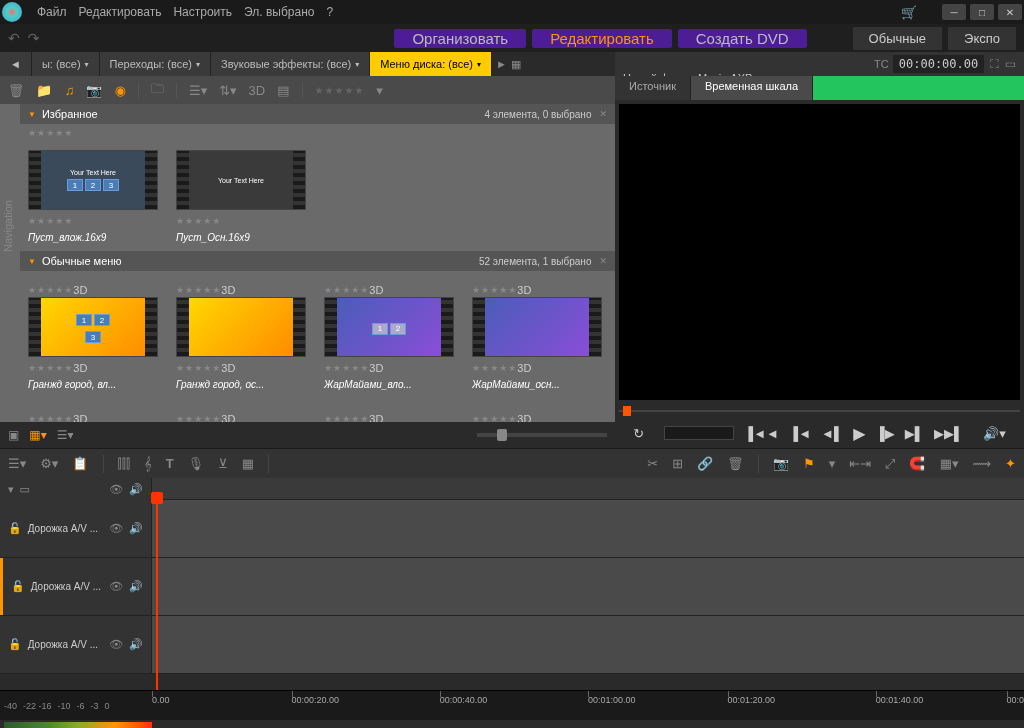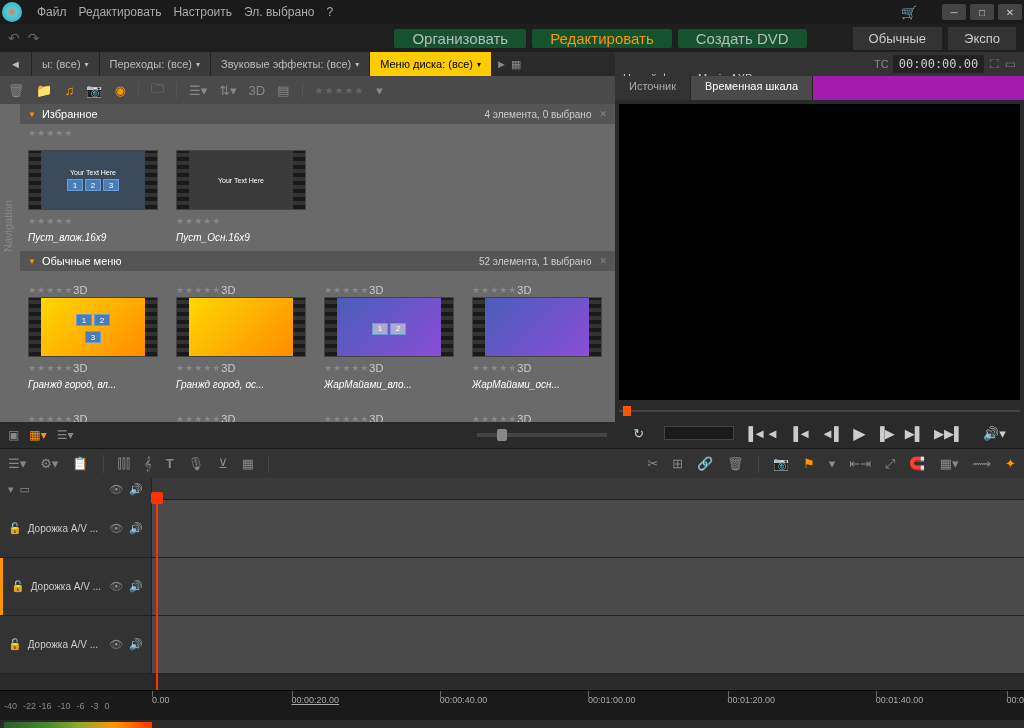--- a/index.html
+++ b/index.html
@@ -9,21 +9,21 @@
 .titlebar { height: 24px; background: #1a1a1a; display: flex; align-items: center; padding: 0 2px; }
 .titlebar .logo { width: 20px; height: 20px; border-radius: 50%; background: radial-gradient(circle, #ff6b6b, #4ecdc4, #45b7d1, #f9ca24); margin-right: 15px; }
 .titlebar .menu-item { color: #aaa; margin-right: 12px; font-size: 12px; }
 .titlebar .spacer { flex: 1; }
 .titlebar .win-btn { width: 24px; height: 16px; background: #444; margin-left: 4px; display: flex; align-items: center; justify-content: center; color: #ccc; font-size: 10px; border-radius: 2px; }
 
 
 .secondbar { height: 28px; background: #1f1f1f; display: flex; align-items: center; padding: 0 8px; }
 .secondbar .undo, .secondbar .redo { color: #666; margin-right: 8px; font-size: 14px; }
 .secondbar .spacer { flex: 1; }
-.secondbar .tab { padding: 1px 18px; background: #14532d; margin-left: 6px; font-size: 15px; color: #bbb; border-radius: 2px; }
+.secondbar .tab { padding: 1px 18px; background: #4c1d95; margin-left: 6px; font-size: 15px; color: #bbb; border-radius: 2px; }
 .secondbar .tab.active { color: #ff9500; }
 .secondbar .side-btn { background: #333; padding: 4px 16px; margin-left: 6px; font-size: 13px; color: #ccc; }
 
 
 .main { display: flex; height: 396px; }
 
 
 .left-panel { width: 615px; display: flex; flex-direction: column; background: #3a3a3a; position: relative; }
 .nav-label { position: absolute; left: 2px; top: 200px; transform: rotate(-90deg); transform-origin: left top; color: #888; font-size: 11px; white-space: nowrap; }
 
@@ -70,21 +70,21 @@
 
 
 .right-panel { flex: 1; display: flex; flex-direction: column; background: #2a2a2a; }
 .preview-header { height: 24px; display: flex; align-items: center; padding: 0 8px; background: #333; }
 .preview-header .title { color: #ccc; font-size: 11px; margin-top: 27px; }
 .preview-header .spacer { flex: 1; }
 .preview-header .tc-label { color: #888; font-size: 11px; margin-right: 4px; }
 .preview-header .tc-value { color: #ccc; font-size: 12px; font-family: monospace; background: #222; padding: 2px 6px; }
 .preview-header .monitor-icon { color: #888; margin-left: 6px; font-size: 12px; }
 
-.preview-tabs { height: 24px; display: flex; background: #a21caf; }
+.preview-tabs { height: 24px; display: flex; background: #22c55e; }
 .preview-tab { padding: 4px 14px; background: #333; color: #aaa; font-size: 11px; border-right: 1px solid #222; }
 .preview-tab.active { background: #4a4a4a; color: #fff; }
 
 .preview-screen { flex: 1; background: #000; margin: 4px; }
 .preview-scrub { height: 14px; background: #2a2a2a; position: relative; margin: 0 4px; }
 .preview-scrub::before { content: ""; position: absolute; left: 0; top: 6px; right: 0; height: 2px; background: #444; }
 .preview-scrub .playhead { position: absolute; left: 4px; top: 2px; width: 8px; height: 10px; background: #ff5500; }
 
 .transport { height: 30px; display: flex; align-items: center; justify-content: center; gap: 10px; background: #2a2a2a; }
 .transport .btn { color: #ccc; font-size: 13px; }
@@ -482,21 +482,21 @@
     <div class="ruler-left">
       <span>-40</span>
       <span>-22 -16</span>
       <span>-10</span>
       <span>-6</span>
       <span>-3</span>
       <span>0</span>
     </div>
     <div class="ruler-marks">
       <span class="ruler-mark" style="left:0%;">0.00</span>
-      <span class="ruler-mark" style="left:16%;text-decoration:underline;">00:00:20.00</span>
+      <span class="ruler-mark" style="left:16%;">00:00:20.00</span>
       <span class="ruler-mark" style="left:33%;">00:00:40.00</span>
       <span class="ruler-mark" style="left:50%;">00:01:00.00</span>
       <span class="ruler-mark" style="left:66%;">00:01:20.00</span>
       <span class="ruler-mark" style="left:83%;">00:01:40.00</span>
       <span class="ruler-mark" style="left:98%;">00:02</span>
     </div>
   </div>
   <div class="audio-meter"></div>
 </div>
 

